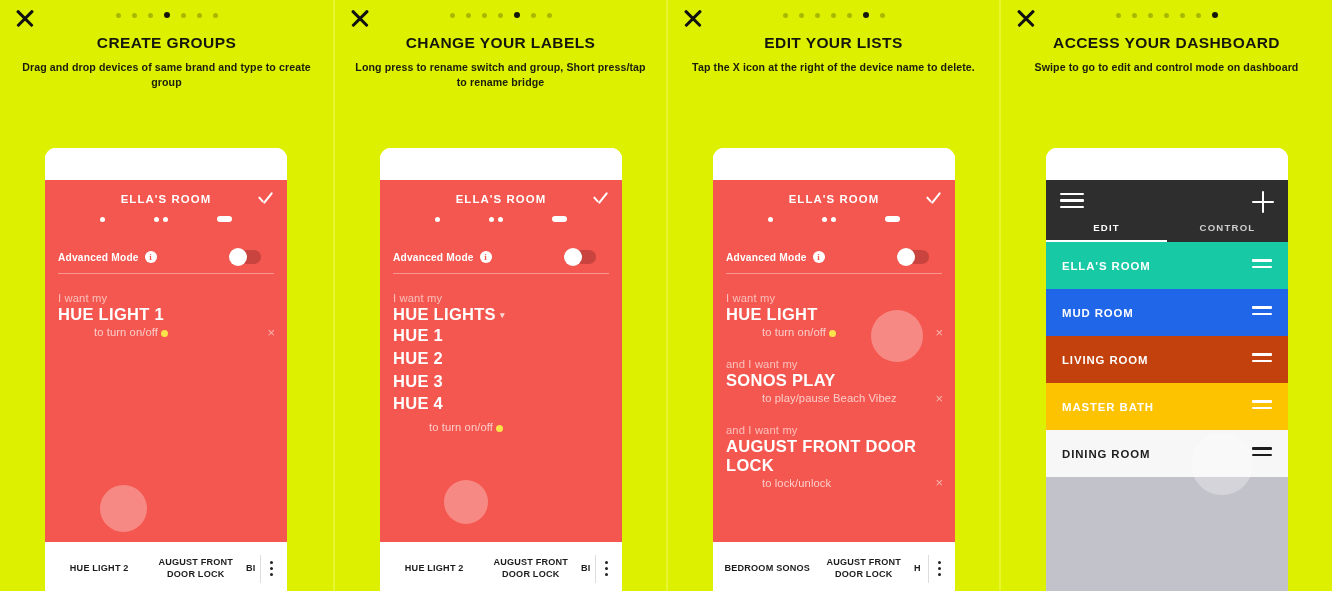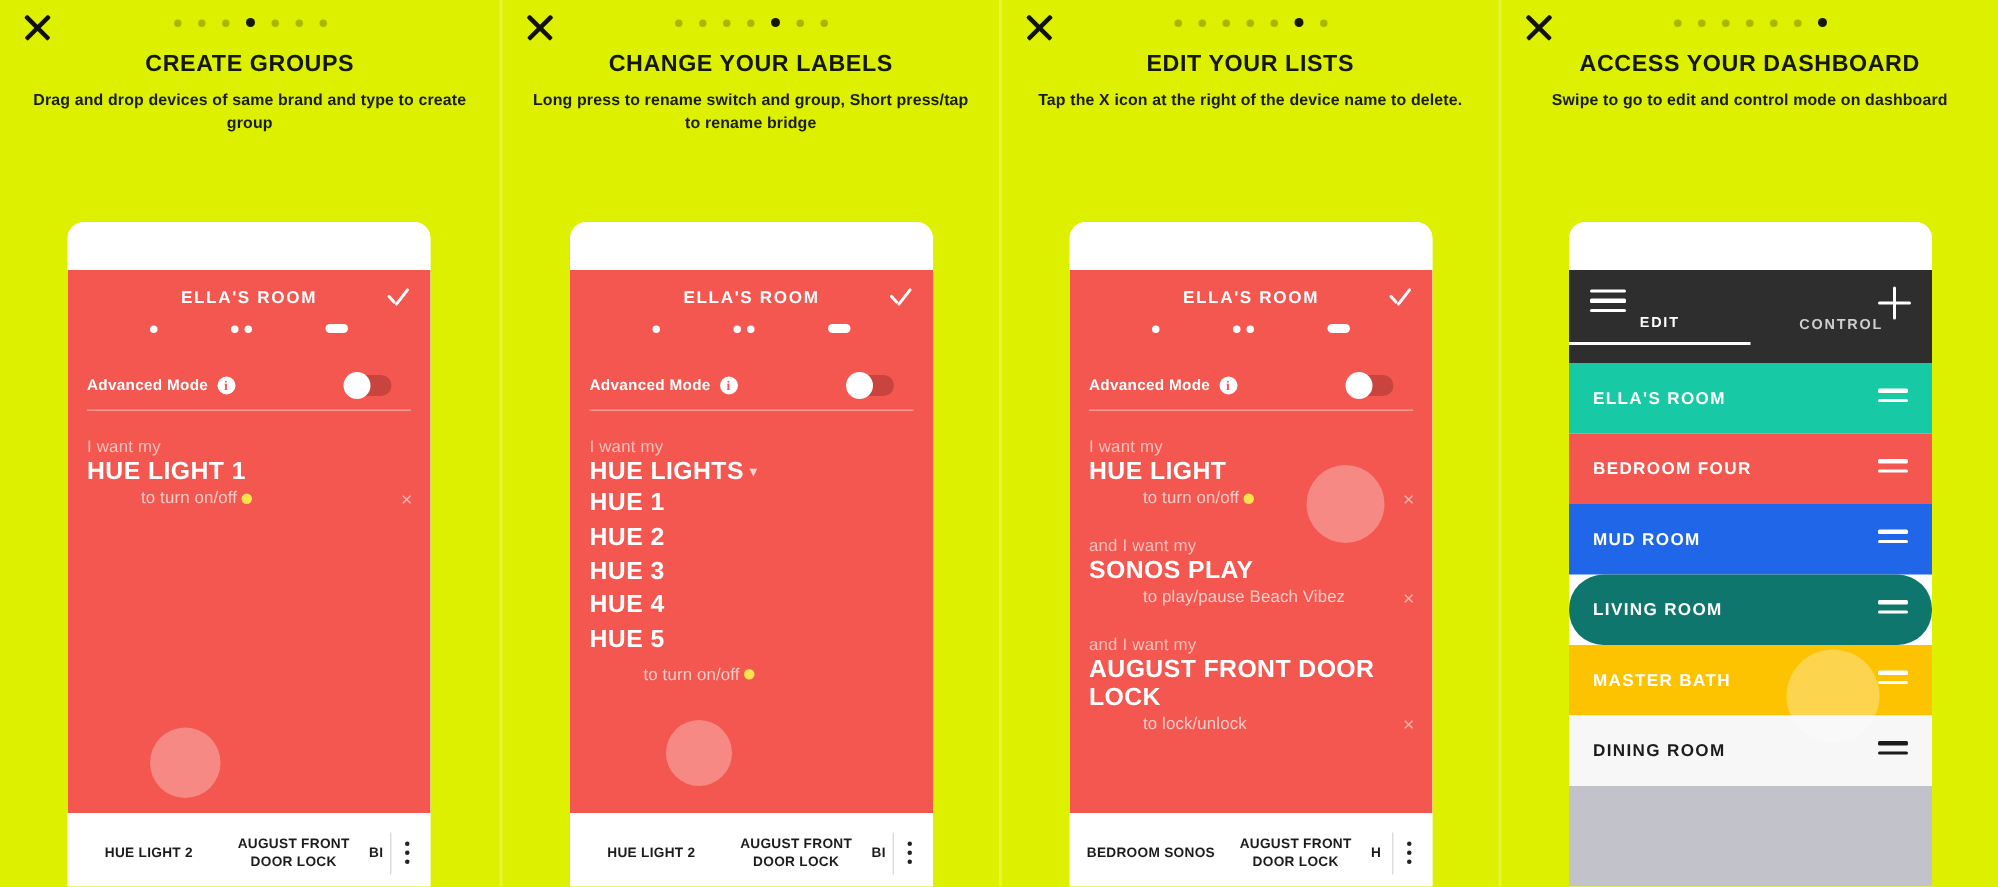--- a/index.html
+++ b/index.html
@@ -131,21 +131,21 @@
   
   .dash-top { background:#2e2e2e; padding:0; position:relative; height:62px; }
   .hamburger { position:absolute; left:14px; top:13px; width:24px; }
   .hamburger i { display:block; height:2.4px; background:#fff; margin-bottom:4px; border-radius:1px; }
   .plus-icon { position:absolute; right:14px; top:11px; width:22px; height:22px; }
   .plus-icon:before, .plus-icon:after {
     content:""; position:absolute; background:#fff; border-radius:1px;
   }
   .plus-icon:before { left:0; top:10px; width:22px; height:2.2px; }
   .plus-icon:after  { top:0; left:10px; height:22px; width:2.2px; }
-  .dash-tabs { position:absolute; bottom:12px; left:0; right:0; display:flex;align-items:center; }
+  .dash-tabs { position:absolute; bottom:0; left:0; right:0; display:flex; }
   .dash-tab {
     flex:1; text-align:center; color:#cfcfcf; font-size:9.6px;
     font-weight:bold; letter-spacing:1.2px; padding-bottom:7px;
   }
   .dash-tab.active { color:#ffffff; border-bottom:2.5px solid #ffffff; }
 
   .room-row {
     height:47px; display:flex; align-items:center; justify-content:space-between;
     padding:0 16px; position:relative;
   }
@@ -271,21 +271,20 @@
           </div>
           <div class="divider"></div>
           <div class="rules">
             <div class="rule">
               <div class="pre">I want my</div>
               <div class="name"><span>HUE LIGHTS</span><span class="caret">▾</span></div>
               <div class="sub-item">HUE 1</div>
               <div class="sub-item">HUE 2</div>
               <div class="sub-item">HUE 3</div>
               <div class="sub-item">HUE 4</div>
-              <div class="sub-item">HUE 5</div>
               <div class="sub" style="margin-top: 6px;"><span>to turn on/off</span><span class="bulb"></span></div>
             </div>
           </div>
           <div class="blob" style="left: 64px; top: 300px; width: 44px; height: 44px;"></div>
         </div>
         <div class="tray">
           <div class="tray-item">HUE LIGHT 2</div>
           <div class="tray-item">AUGUST FRONT DOOR LOCK</div>
           <div class="tray-item clip">BI</div>
           <div class="tray-sep"></div>
@@ -406,35 +405,28 @@
           </div>
         </div>
         <div class="dash-body">
           <div class="room-row" style="background: rgb(23, 201, 164);">
             <div class="room-name" style="color: rgb(255, 255, 255);">ELLA'S ROOM</div>
             <div class="grip">
               <i style="background: rgb(255, 255, 255);"></i>
               <i style="background: rgb(255, 255, 255);"></i>
             </div>
           </div>
-          <div class="room-row" style="background: rgb(244, 87, 79);">
-            <div class="room-name" style="color: rgb(255, 255, 255);">BEDROOM FOUR</div>
-            <div class="grip">
-              <i style="background: rgb(255, 255, 255);"></i>
-              <i style="background: rgb(255, 255, 255);"></i>
-            </div>
-          </div>
           <div class="room-row" style="background: rgb(32, 102, 232); gap: 11px;">
             <div class="room-name" style="color: rgb(255, 255, 255);">MUD ROOM</div>
             <div class="grip">
               <i style="background: rgb(255, 255, 255);"></i>
               <i style="background: rgb(255, 255, 255);"></i>
             </div>
           </div>
-          <div class="room-row" style="background: #0f766e; border-radius: 23px;">
+          <div class="room-row" style="background: #c2410c;">
             <div class="room-name" style="color: rgb(255, 255, 255);">LIVING ROOM</div>
             <div class="grip">
               <i style="background: rgb(255, 255, 255);"></i>
               <i style="background: rgb(255, 255, 255);"></i>
             </div>
           </div>
           <div class="room-row" style="background: rgb(253, 194, 0); justify-content: space-between;">
             <div class="room-name" style="color: rgb(255, 255, 255);">MASTER BATH</div>
             <div class="grip">
               <i style="background: rgb(255, 255, 255);"></i>

